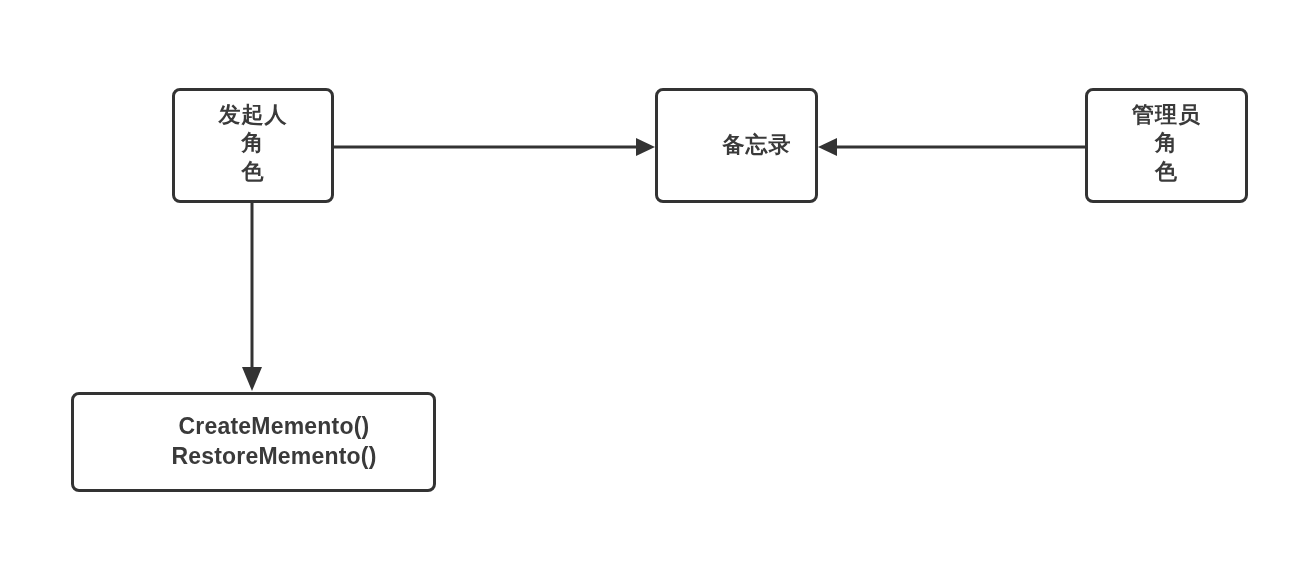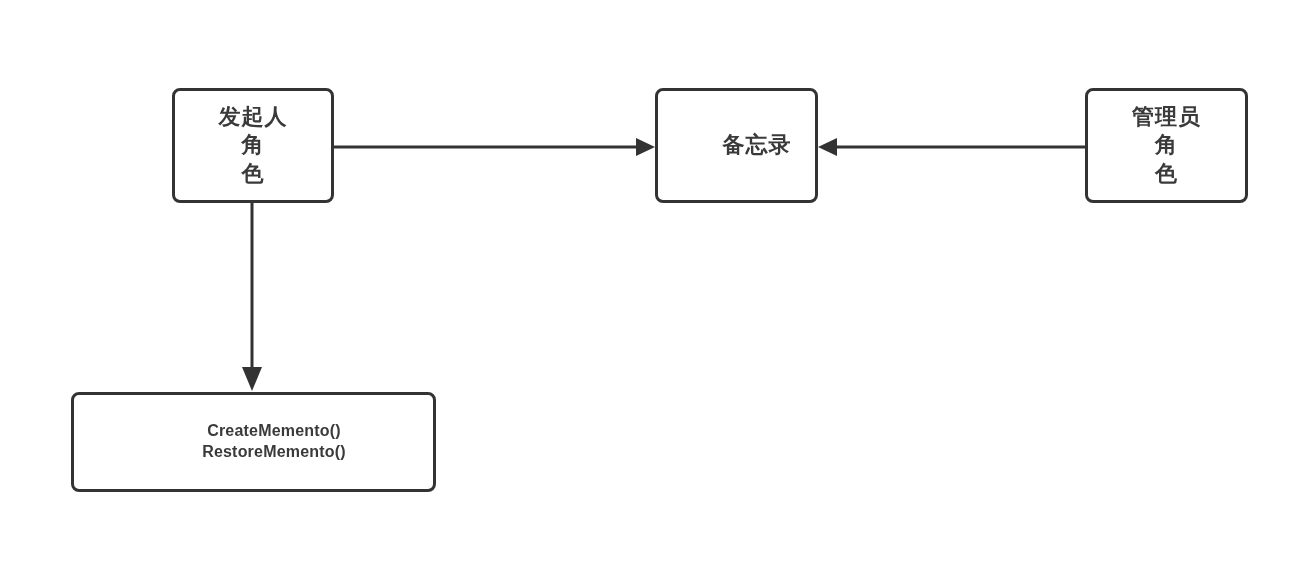--- a/index.html
+++ b/index.html
@@ -39,23 +39,24 @@
     white-space: pre-line;
     padding-left: 41px;
   }
   #node-originator, #node-memento, #node-caretaker {
     font-size: 22px;
     letter-spacing: 1px;
   }
   #node-originator .node-label,
   #node-caretaker .node-label {
     padding: 0 36px;
+    font-family: Liberation Mono, monospace;
   }
   #node-methods {
-    font-size: 16px;
+    font-size: 23px;
     letter-spacing: 0.2px;
   }
   svg.edges {
     position: absolute;
     left: 0;
     top: 0;
     width: 1301px;
     height: 575px;
     z-index: 1;
   }

